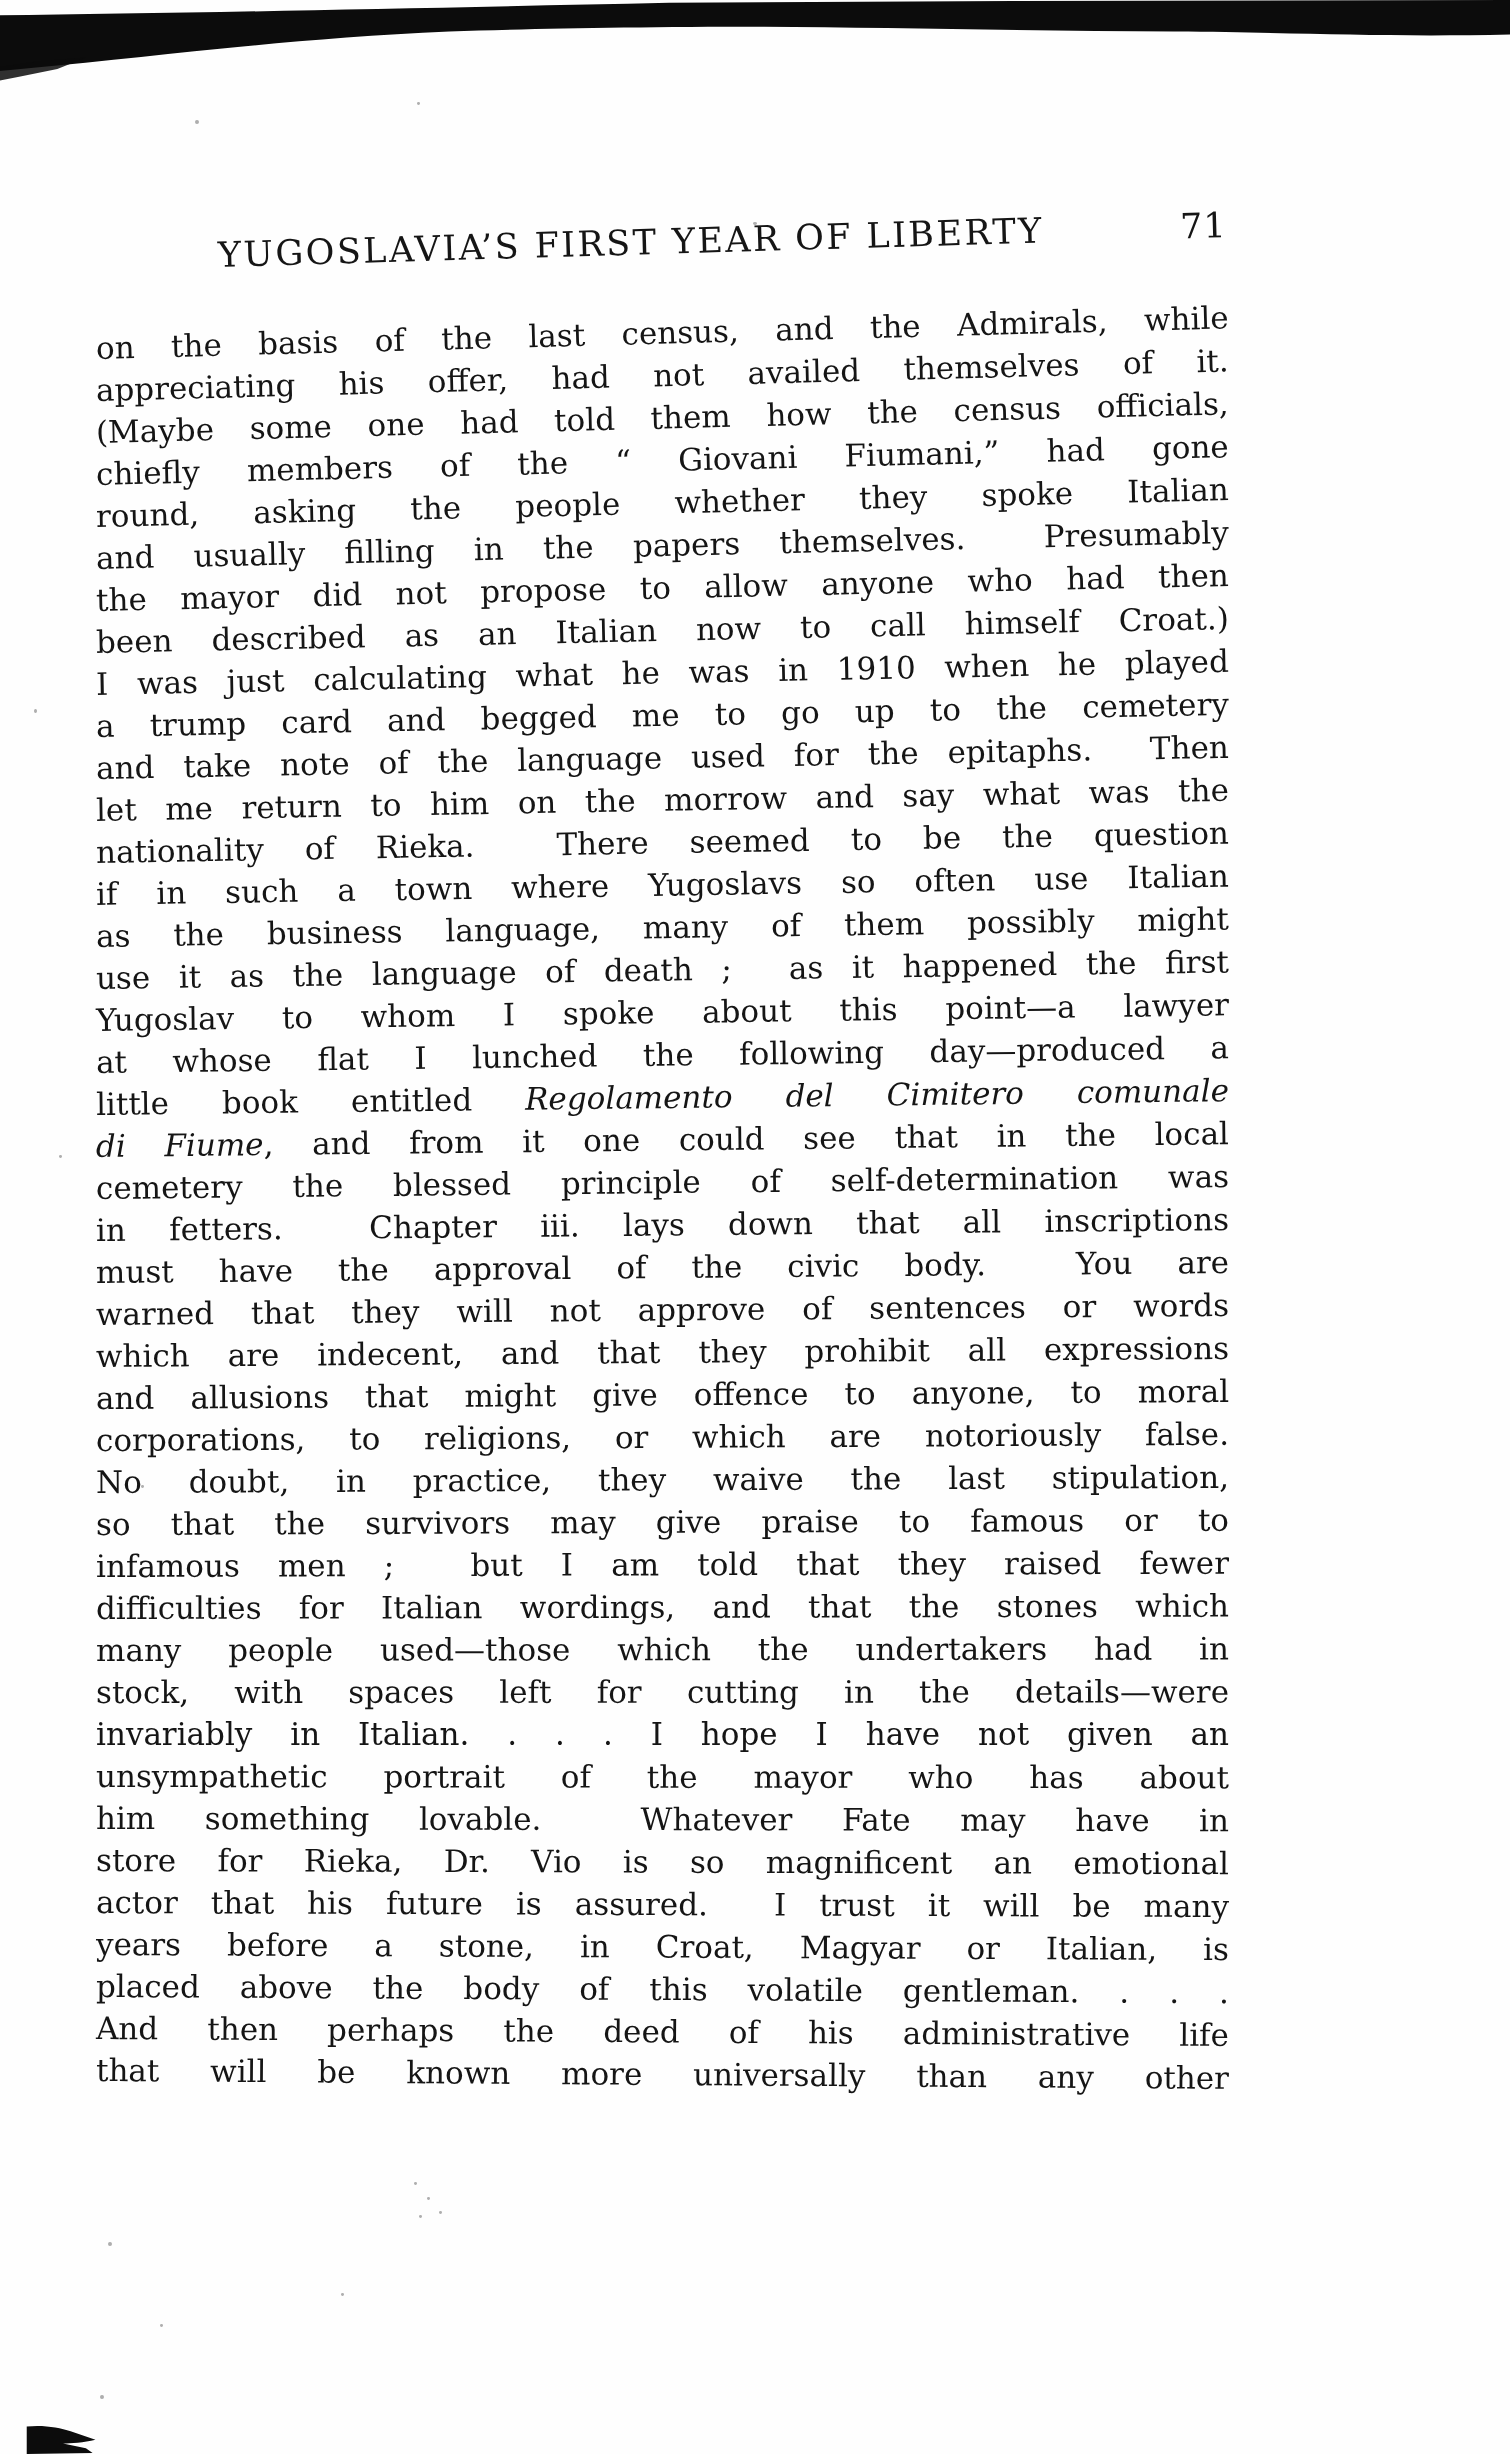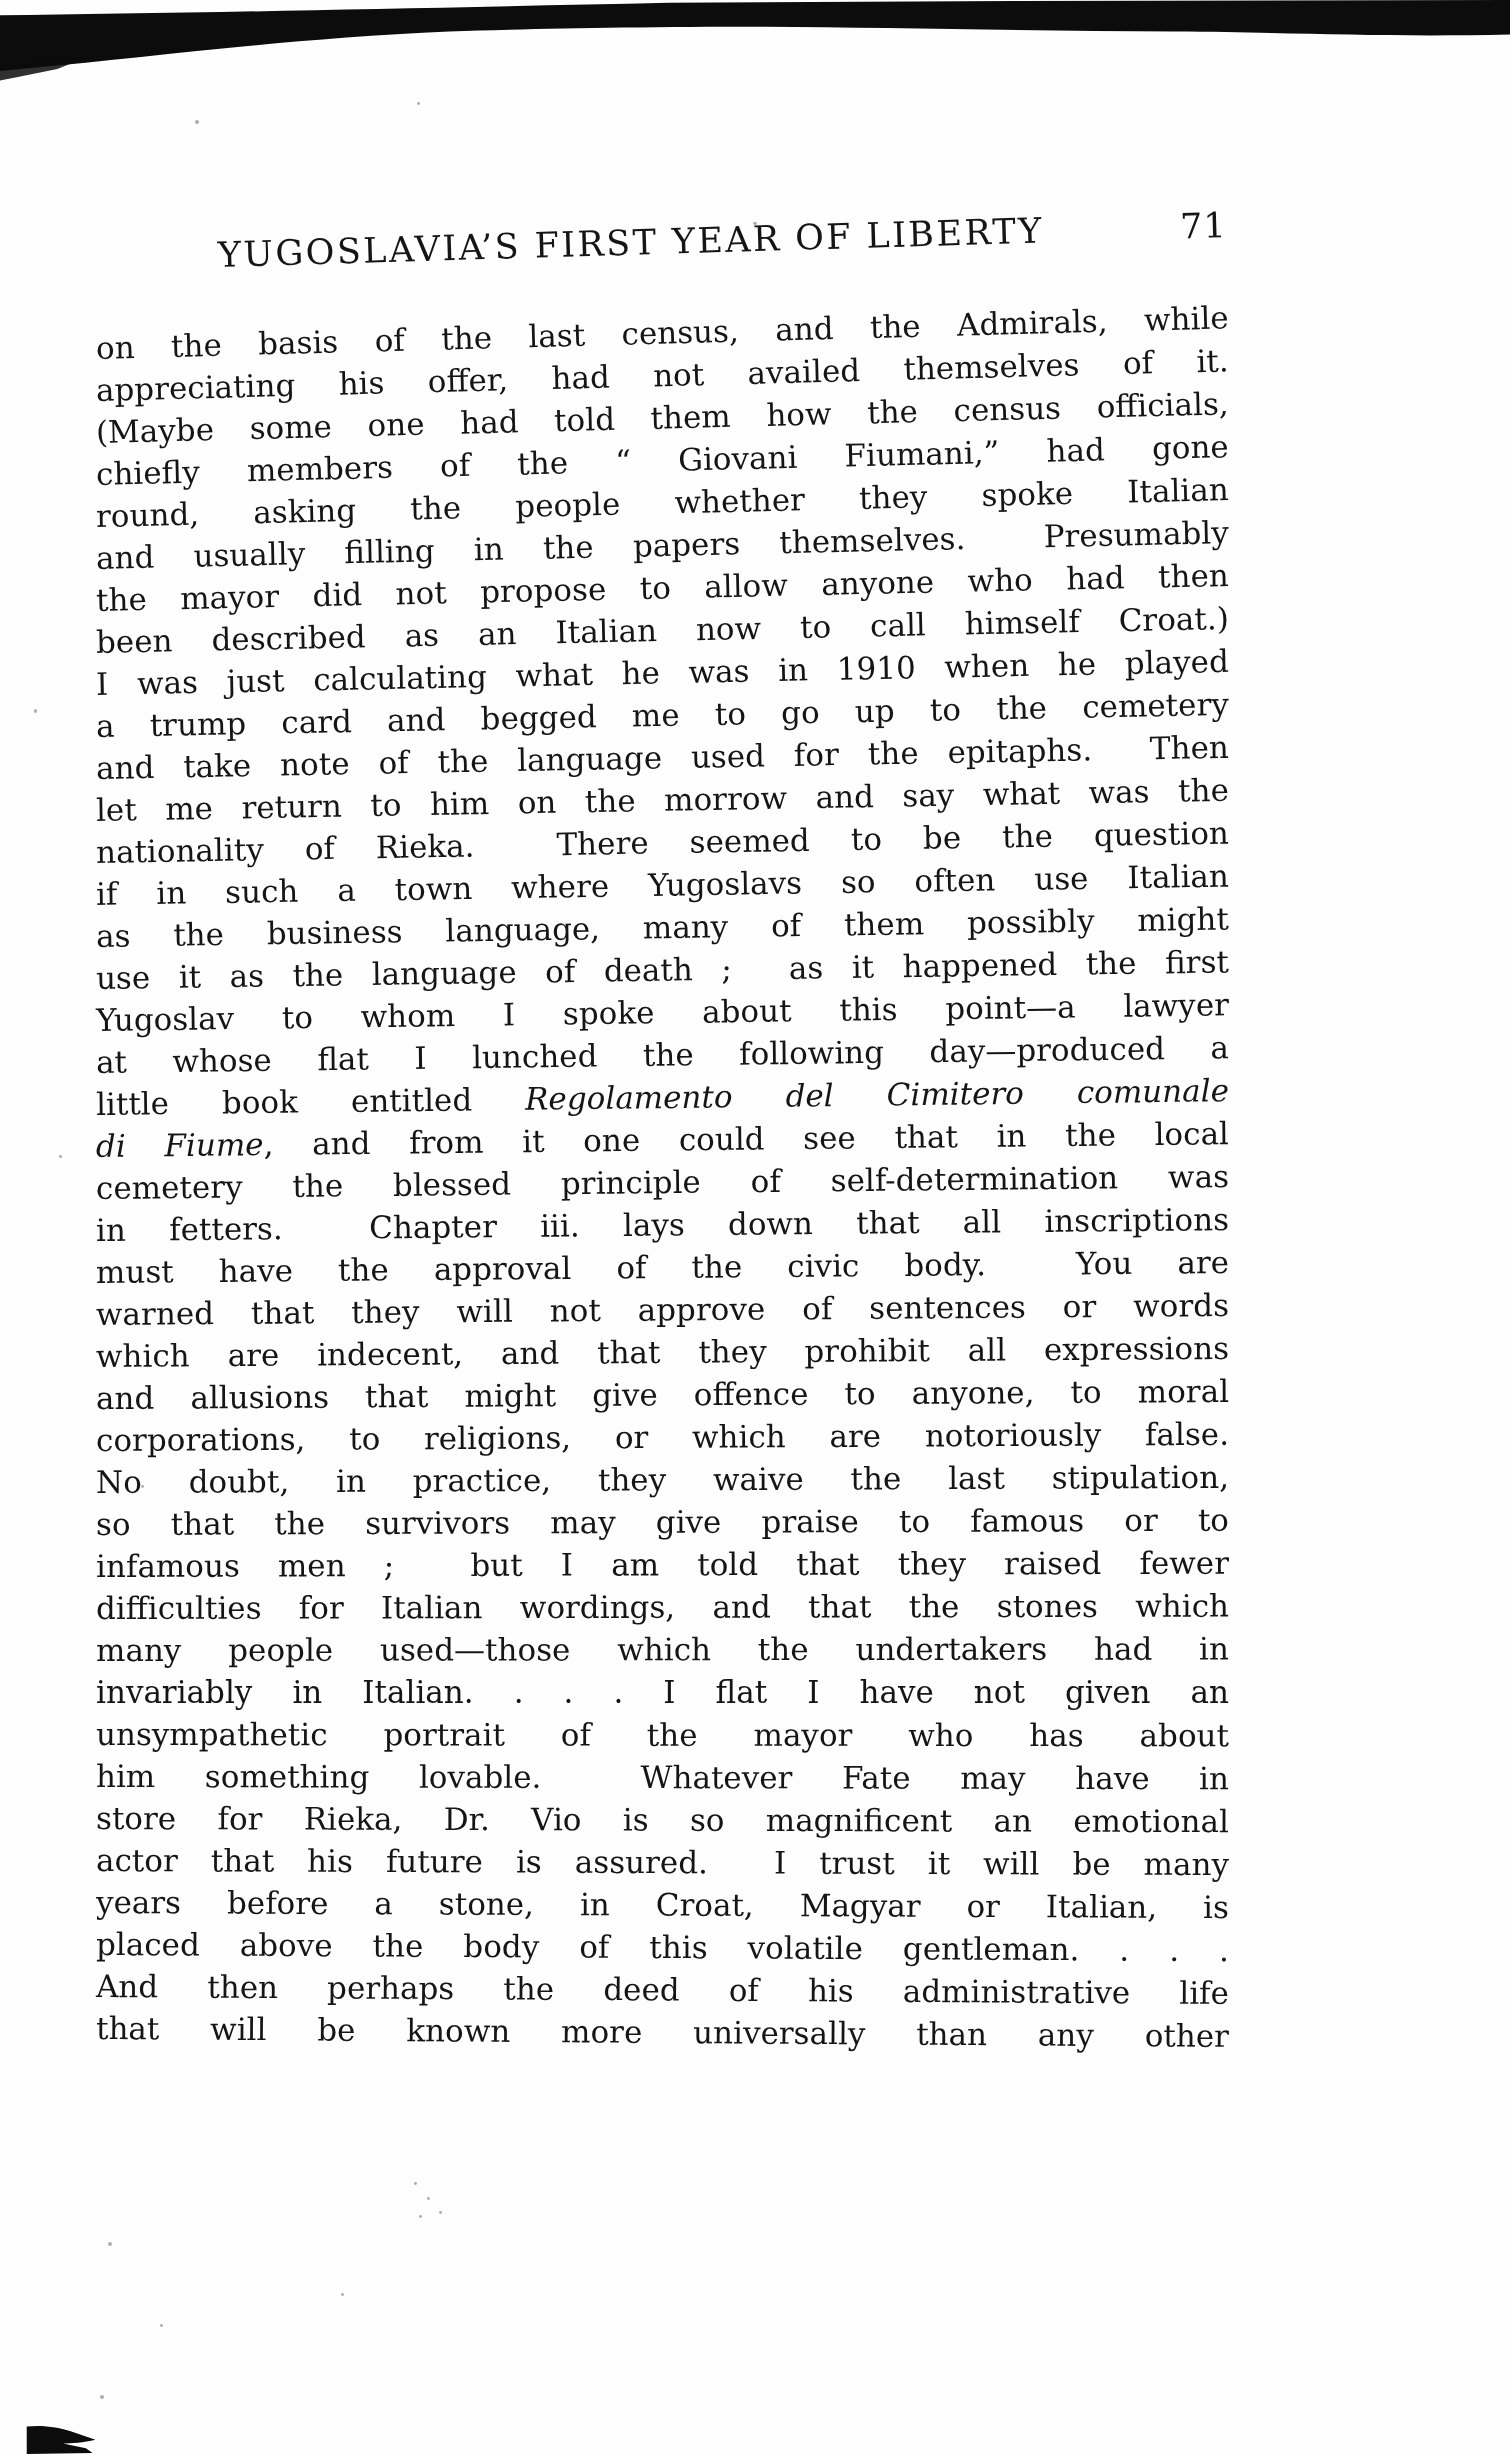--- a/index.html
+++ b/index.html
@@ -120,21 +120,22 @@
       <div class="line" style="transform: rotate(-0.504deg);"><span>must have the approval of the civic body.  You are</span></div>
       <div class="line" style="transform: rotate(-0.456deg);"><span>warned that they will not approve of sentences or words</span></div>
       <div class="line" style="transform: rotate(-0.409deg);"><span>which are indecent, and that they prohibit all expressions</span></div>
       <div class="line" style="transform: rotate(-0.361deg);"><span>and allusions that might give offence to anyone, to moral</span></div>
       <div class="line" style="transform: rotate(-0.313deg);"><span>corporations, to religions, or which are notoriously false.</span></div>
       <div class="line" style="transform: rotate(-0.266deg);"><span>No doubt, in practice, they waive the last stipulation,</span></div>
       <div class="line" style="transform: rotate(-0.218deg);"><span>so that the survivors may give praise to famous or to</span></div>
       <div class="line" style="transform: rotate(-0.171deg);"><span>infamous men ;  but I am told that they raised fewer</span></div>
       <div class="line" style="transform: rotate(-0.123deg);"><span>difficulties for Italian wordings, and that the stones which</span></div>
       <div class="line" style="transform: rotate(-0.076deg);"><span>many people used—those which the undertakers had in</span></div>
-      <div class="line" style="transform: rotate(0.02deg);"><span>invariably in Italian. . . . I flat I have not given an</span></div>
+      <div class="line" style="transform: rotate(-0.028deg);"><span>stock, with spaces left for cutting in the details—were</span></div>
+      <div class="line" style="transform: rotate(0.02deg);"><span>invariably in Italian. . . . I hope I have not given an</span></div>
       <div class="line" style="transform: rotate(0.067deg);"><span>unsympathetic portrait of the mayor who has about</span></div>
       <div class="line" style="transform: rotate(0.115deg);"><span>him something lovable.  Whatever Fate may have in</span></div>
       <div class="line" style="transform: rotate(0.162deg);"><span>store for Rieka, Dr. Vio is so magnificent an emotional</span></div>
       <div class="line" style="transform: rotate(0.21deg);"><span>actor that his future is assured.  I trust it will be many</span></div>
       <div class="line" style="transform: rotate(0.257deg);"><span>years before a stone, in Croat, Magyar or Italian, is</span></div>
       <div class="line" style="transform: rotate(0.305deg);"><span>placed above the body of this volatile gentleman. . . .</span></div>
       <div class="line" style="transform: rotate(0.352deg);"><span>And then perhaps the deed of his administrative life</span></div>
       <div class="line" style="transform: rotate(0.4deg);"><span>that will be known more universally than any other</span></div>
     </div>
 

